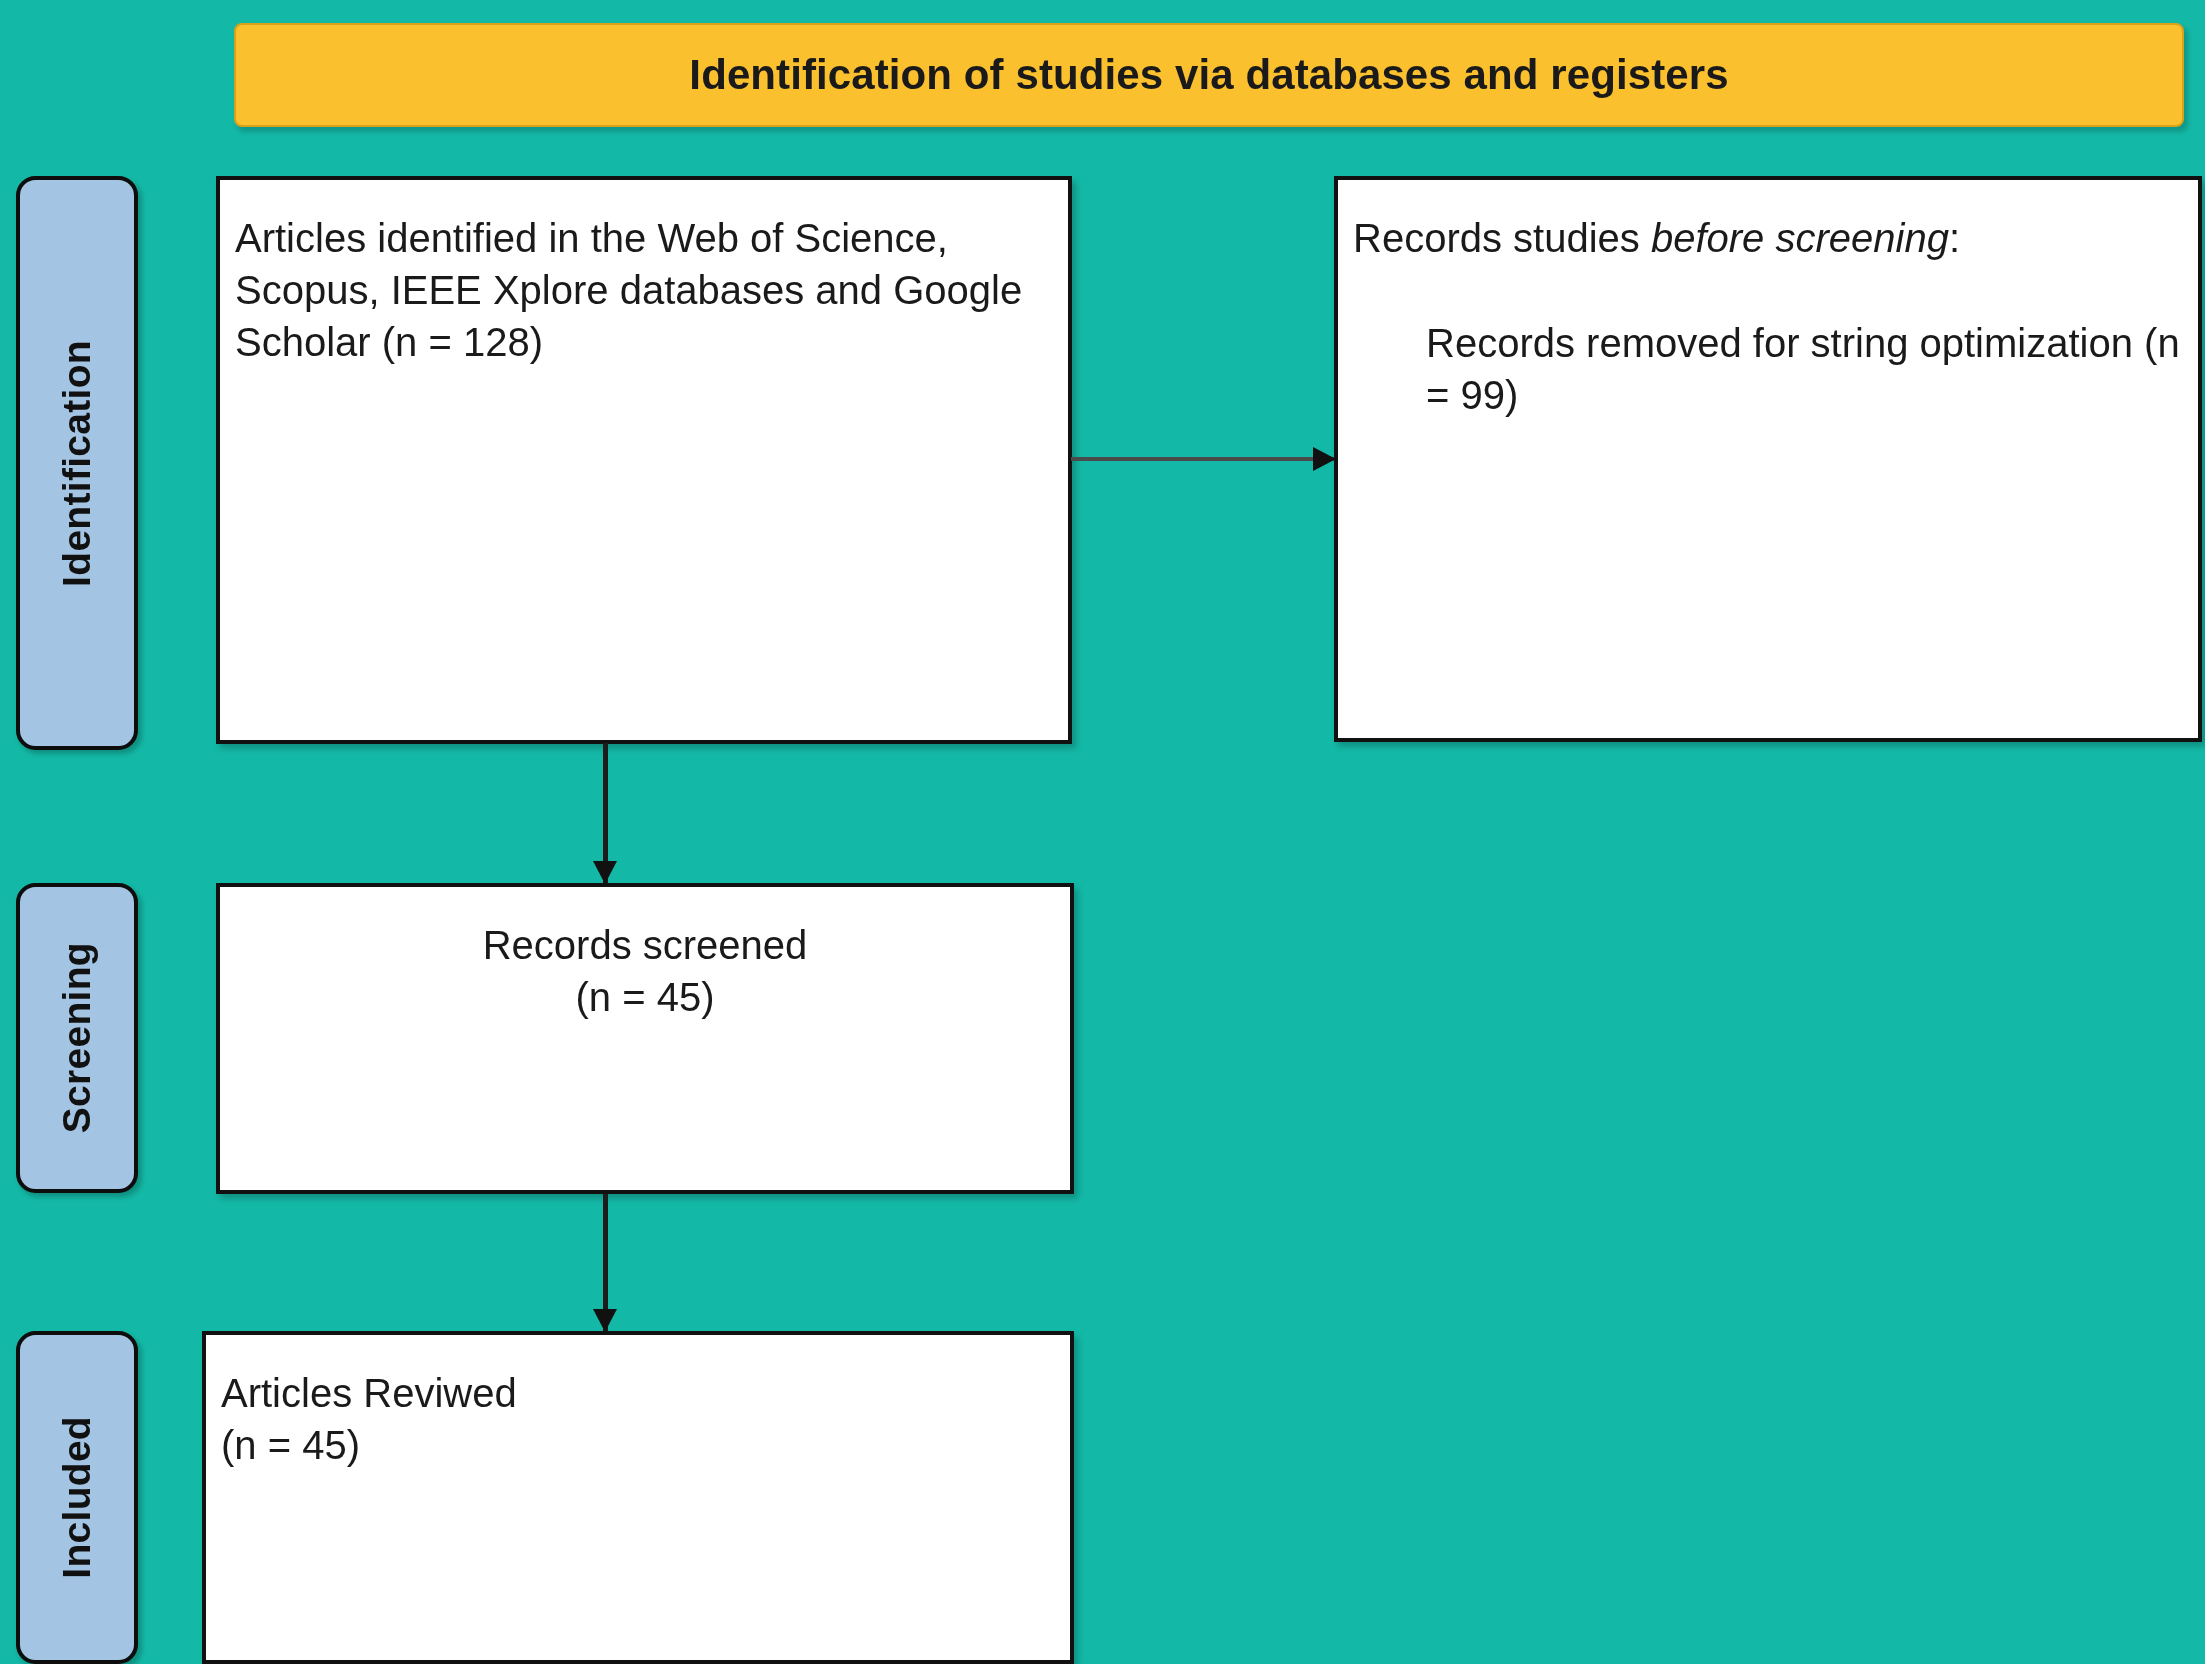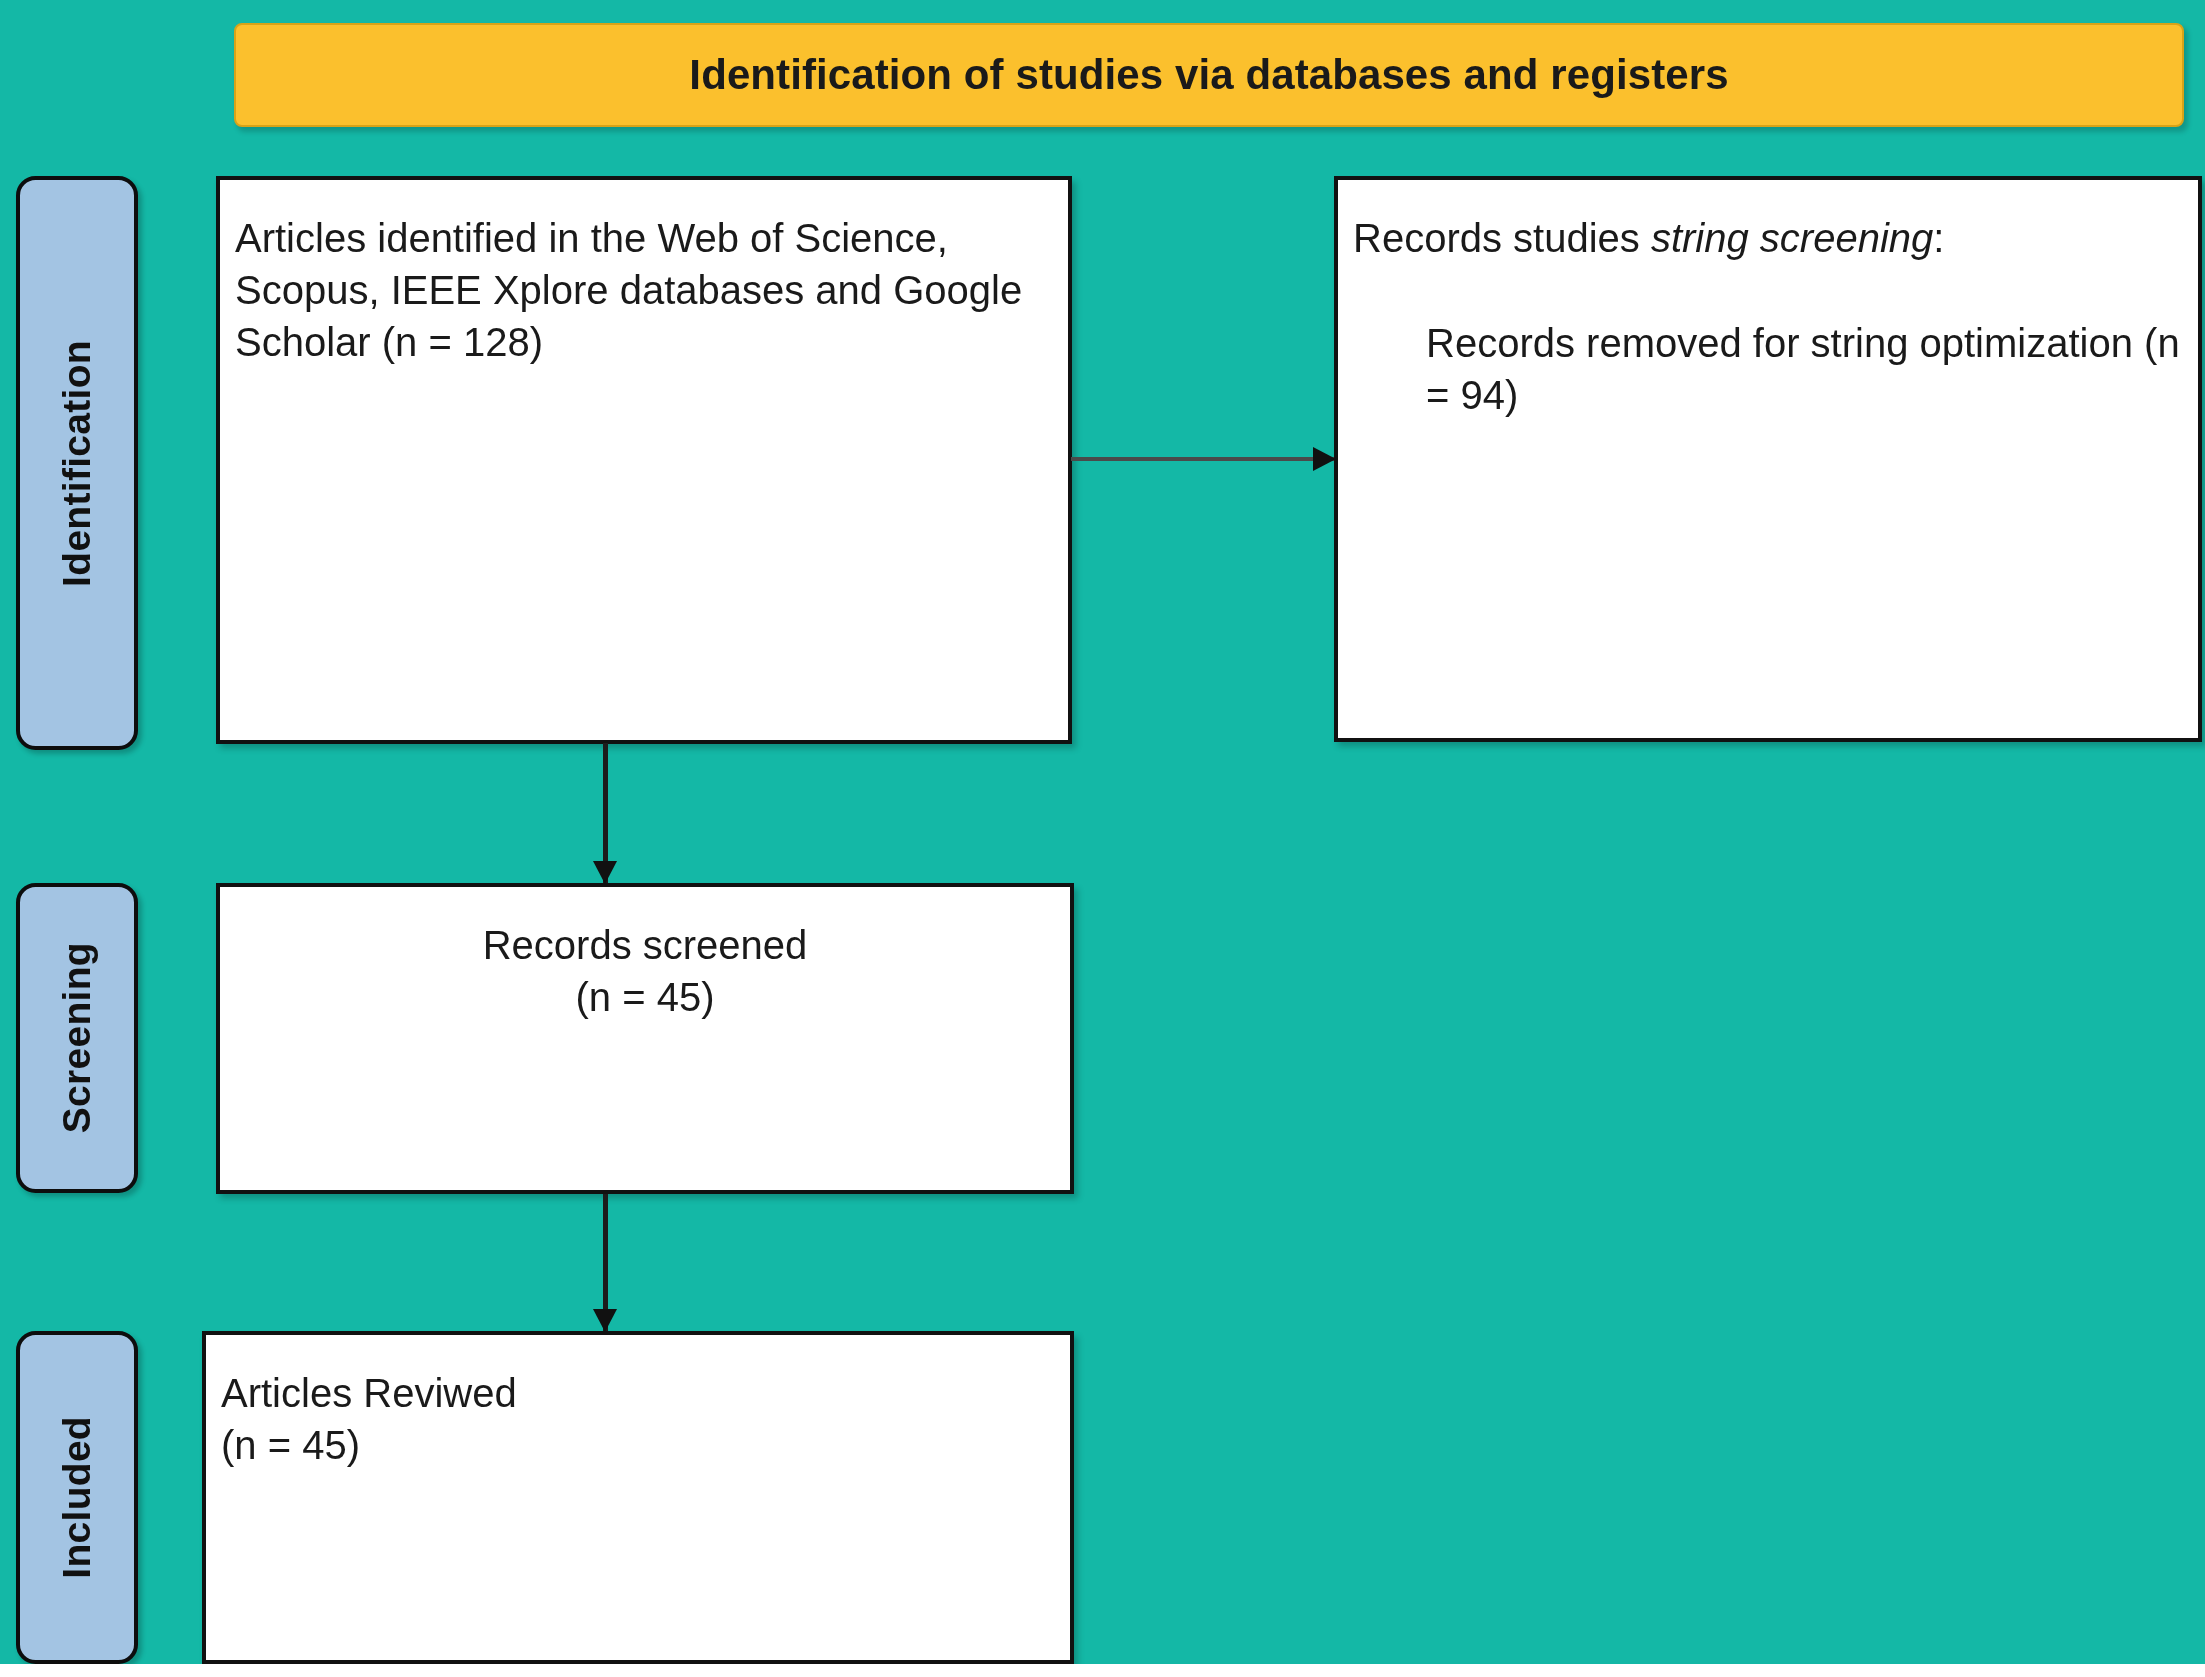--- a/index.html
+++ b/index.html
@@ -175,22 +175,22 @@
   </div>
   <div class="stage-label" id="stage-included">
     <span class="vtext">Included</span>
   </div>
 
   <div class="flow-box" id="box-identified">
     <div class="btext">Articles identified in the Web of Science, Scopus, IEEE Xplore databases and Google Scholar (n = 128)</div>
   </div>
 
   <div class="flow-box" id="box-removed">
-    <div class="btext"><span>Records studies </span><em>string screening</em><span>:</span></div>
-    <div class="btext indent-block">Records removed for string optimization  (n = 94)</div>
+    <div class="btext"><span>Records studies </span><em>before screening</em><span>:</span></div>
+    <div class="btext indent-block">Records removed for string optimization  (n = 99)</div>
   </div>
 
   <div class="flow-box" id="box-screened">
     <div class="btext">Records screened</div>
     <div class="btext">(n = 45)</div>
   </div>
 
   <div class="flow-box" id="box-reviewed">
     <div class="btext">Articles Reviwed</div>
     <div class="btext">(n = 45)</div>

